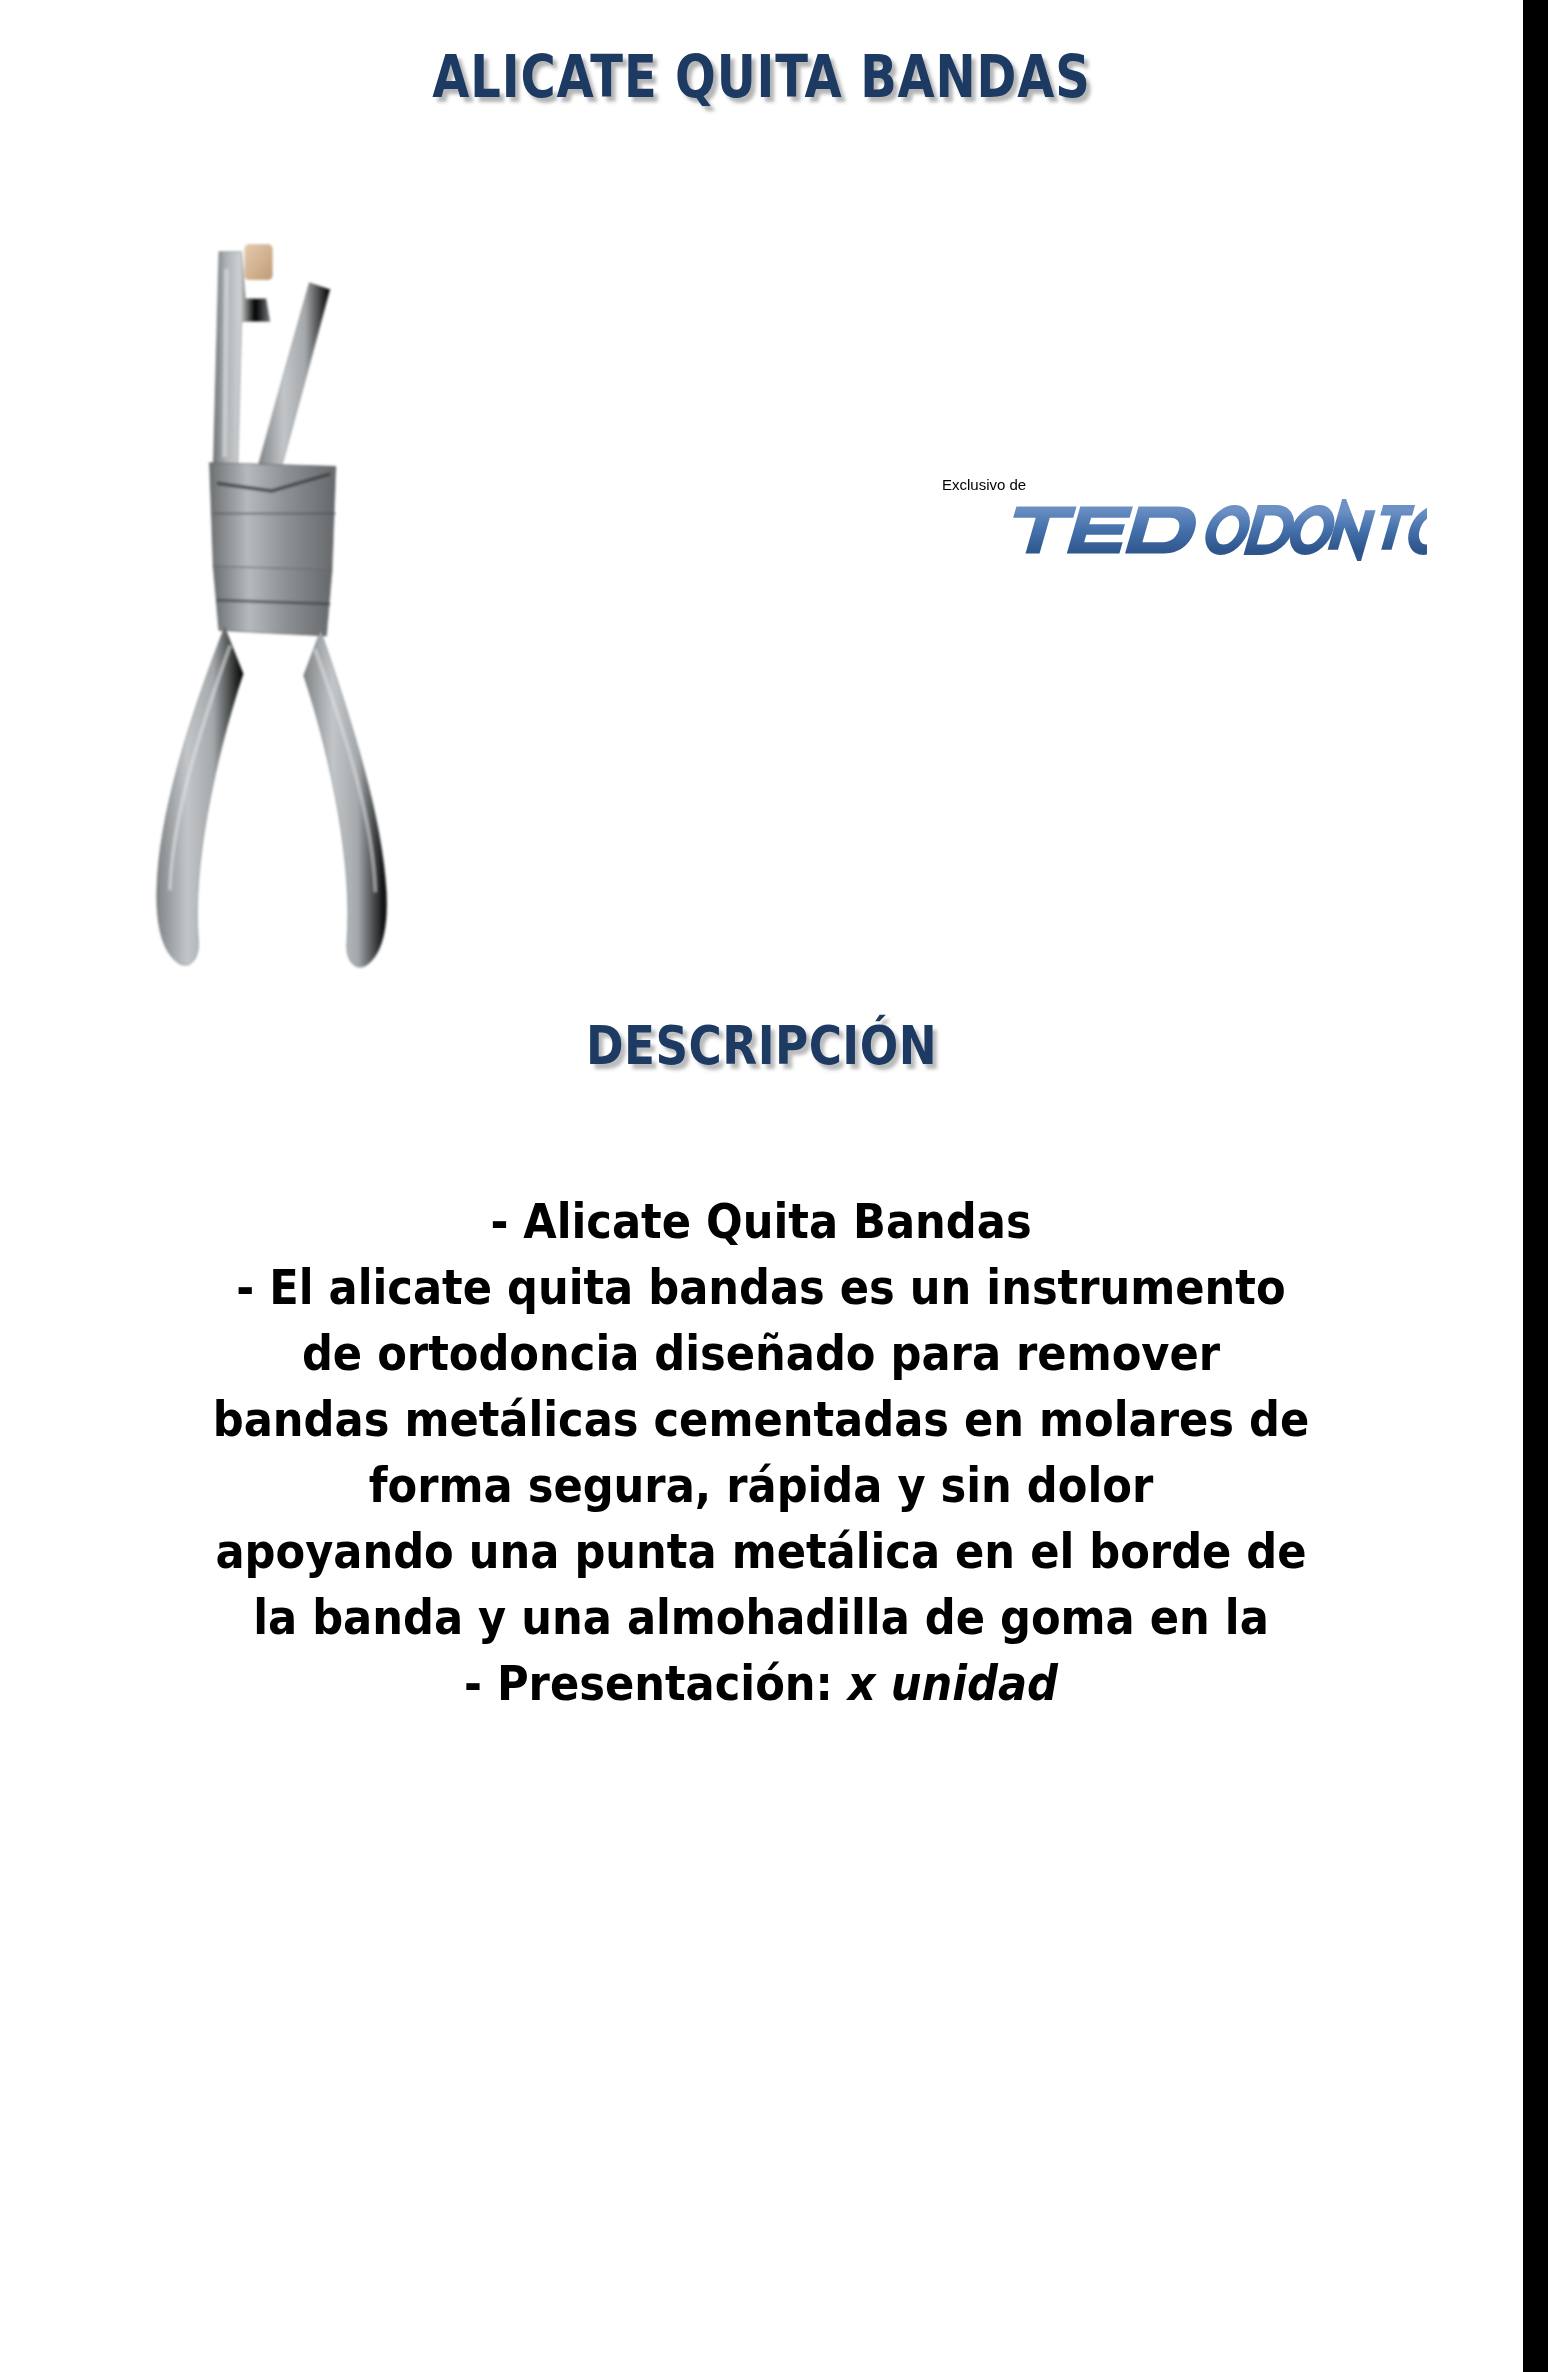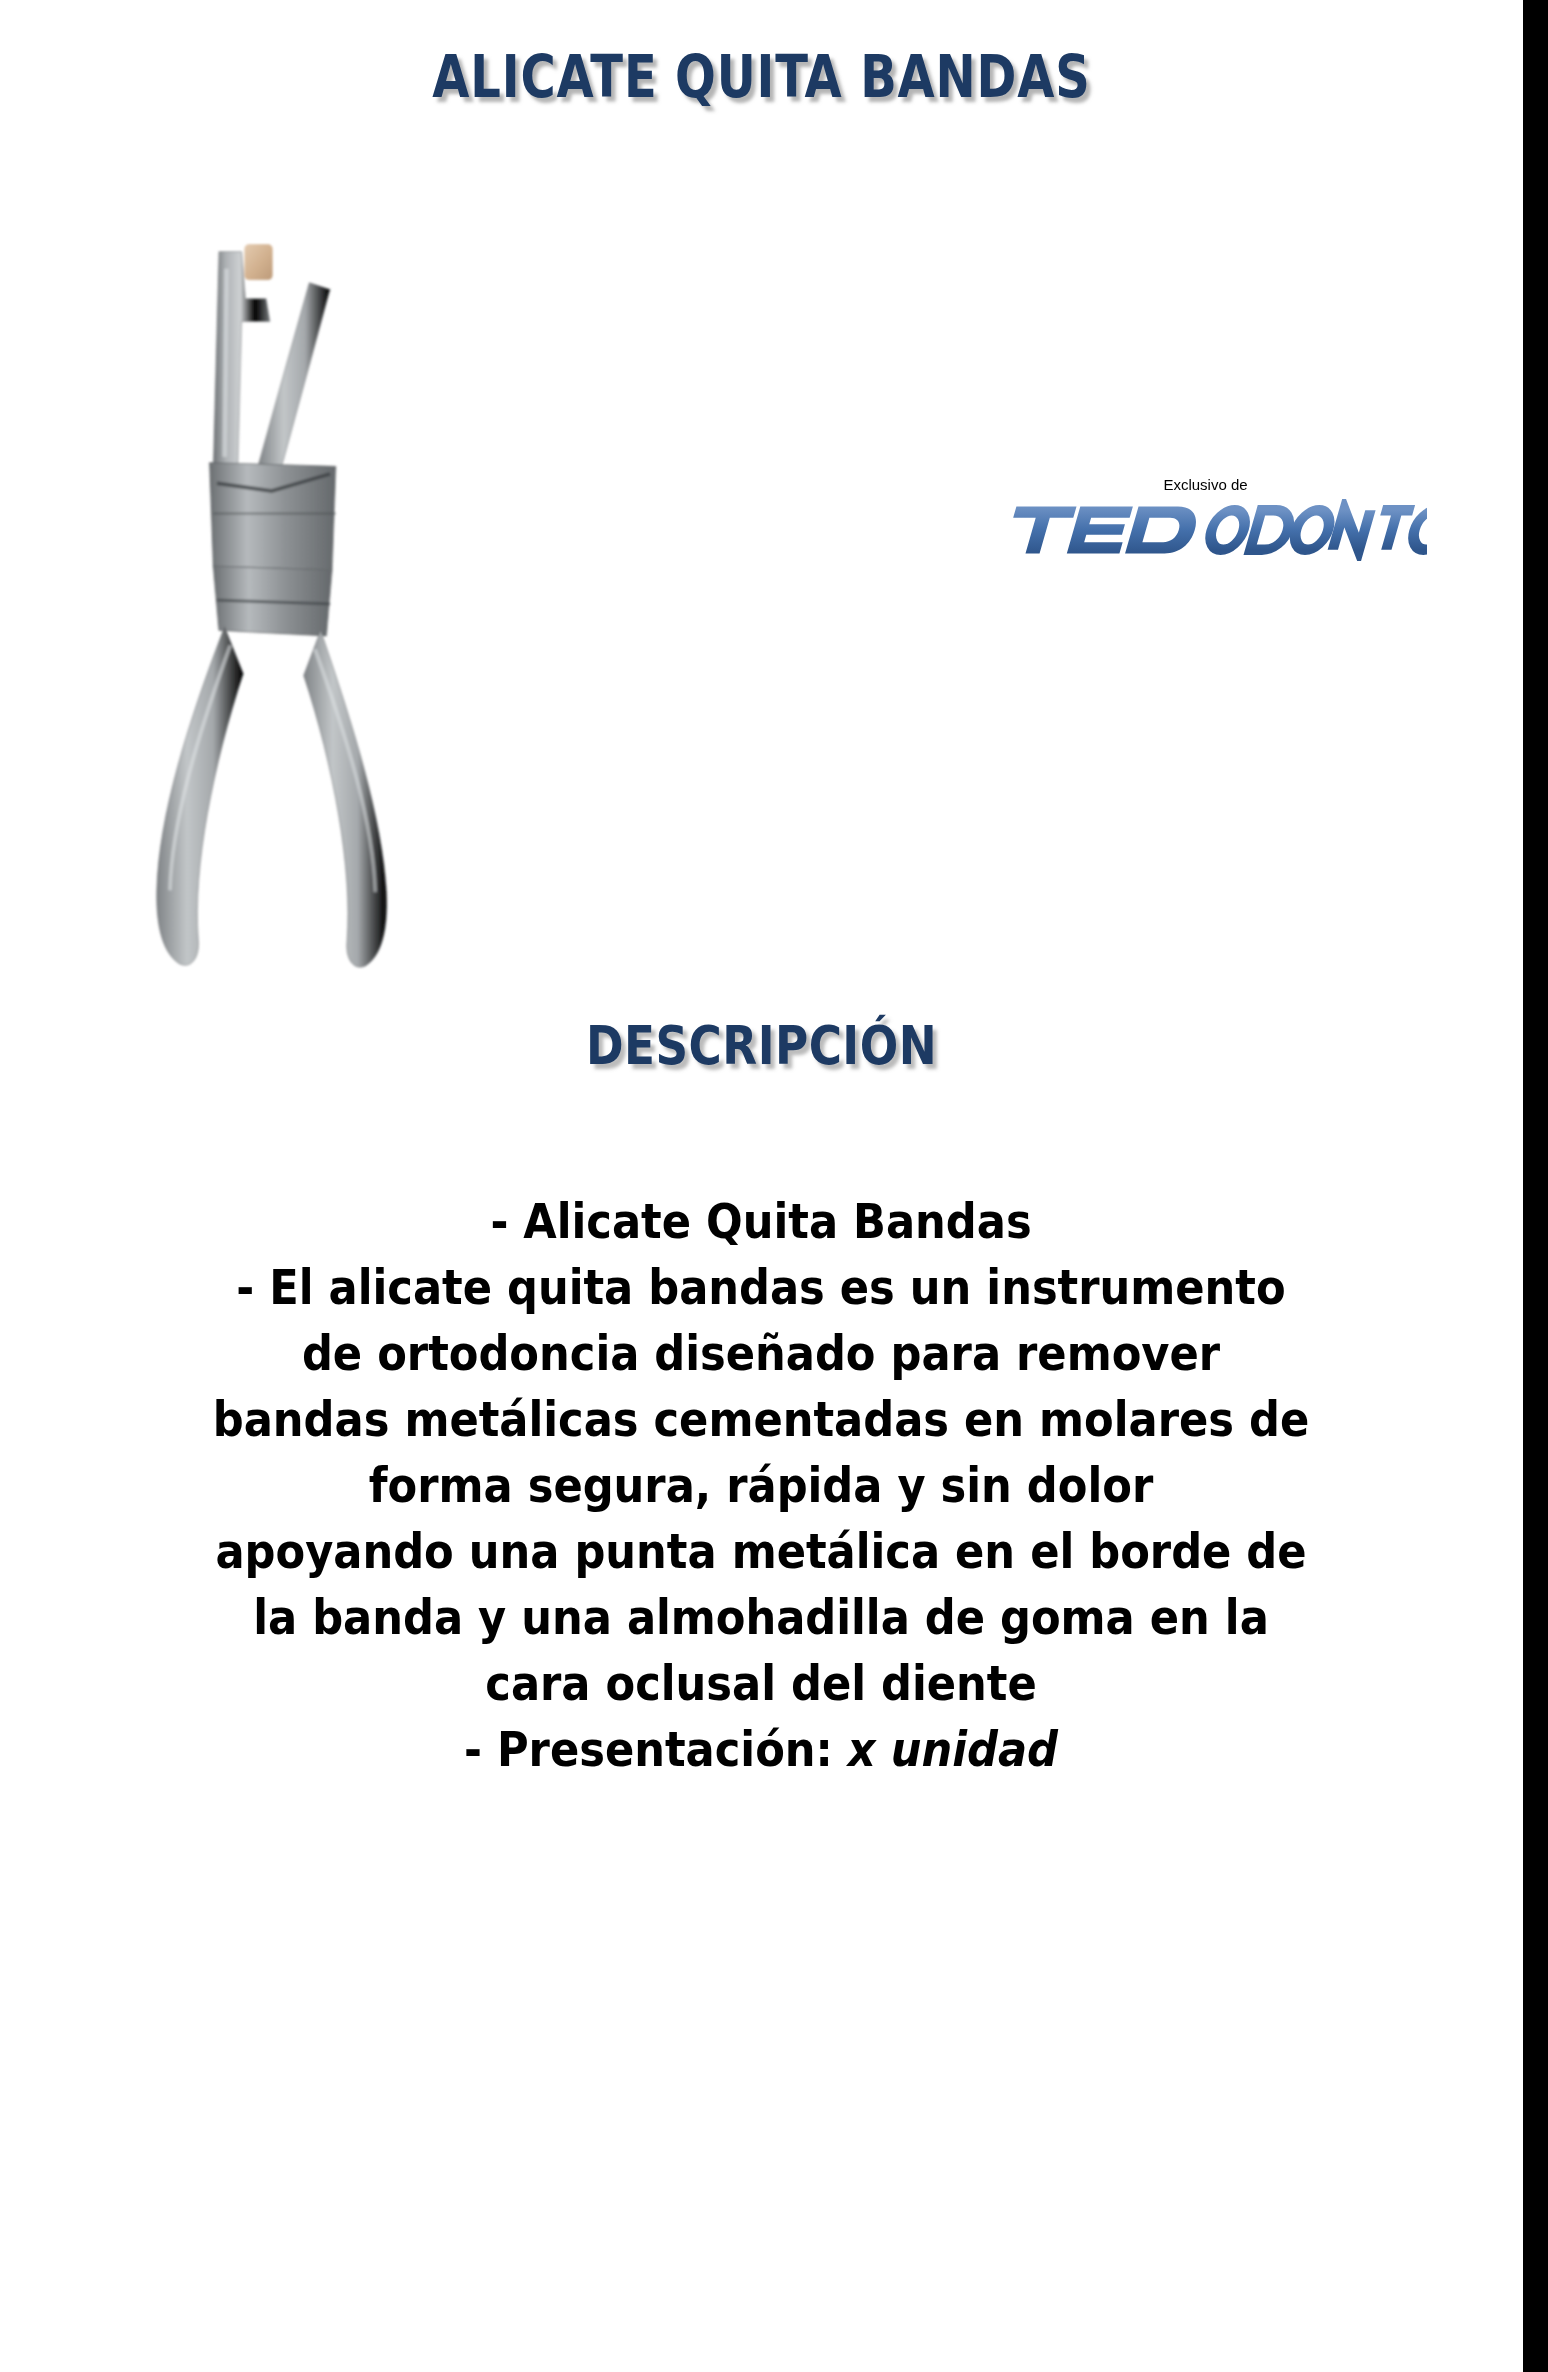--- a/index.html
+++ b/index.html
@@ -43,21 +43,20 @@
     left:151px; top:231px;
     width:311px; height:744px;
   }
   .tool svg { display:block; width:311px; height:744px; }
 
   
   .exclusive-block {
     position:absolute;
     left:942px; top:476px;
     width:527px;
-    text-align:center;
   }
   .ted-logo {
     margin-top:5.6px;
     white-space:nowrap;
     text-align:center;
     line-height:1.0;
   }
   .ted-logo svg { display:inline-block; vertical-align:middle; }
 
   
@@ -237,21 +236,20 @@
   <div class="desc-head">DESCRIPCIÓN</div>
 
   <div class="desc-body">
     <div class="desc-line">- Alicate Quita Bandas</div>
     <div class="desc-line">- El alicate quita bandas es un instrumento</div>
     <div class="desc-line">de ortodoncia diseñado para remover</div>
     <div class="desc-line">bandas metálicas cementadas en molares de</div>
     <div class="desc-line">forma segura, rápida y sin dolor</div>
     <div class="desc-line">apoyando una punta metálica en el borde de</div>
     <div class="desc-line">la banda y una almohadilla de goma en la</div>
-    <div class="desc-line">cara oclusal del diente</div>
     <div class="desc-line">
       <span>- Presentación:</span>
       <span class="ital">x unidad</span>
     </div>
   </div>
 
 </div>
 
 
 </body></html>

